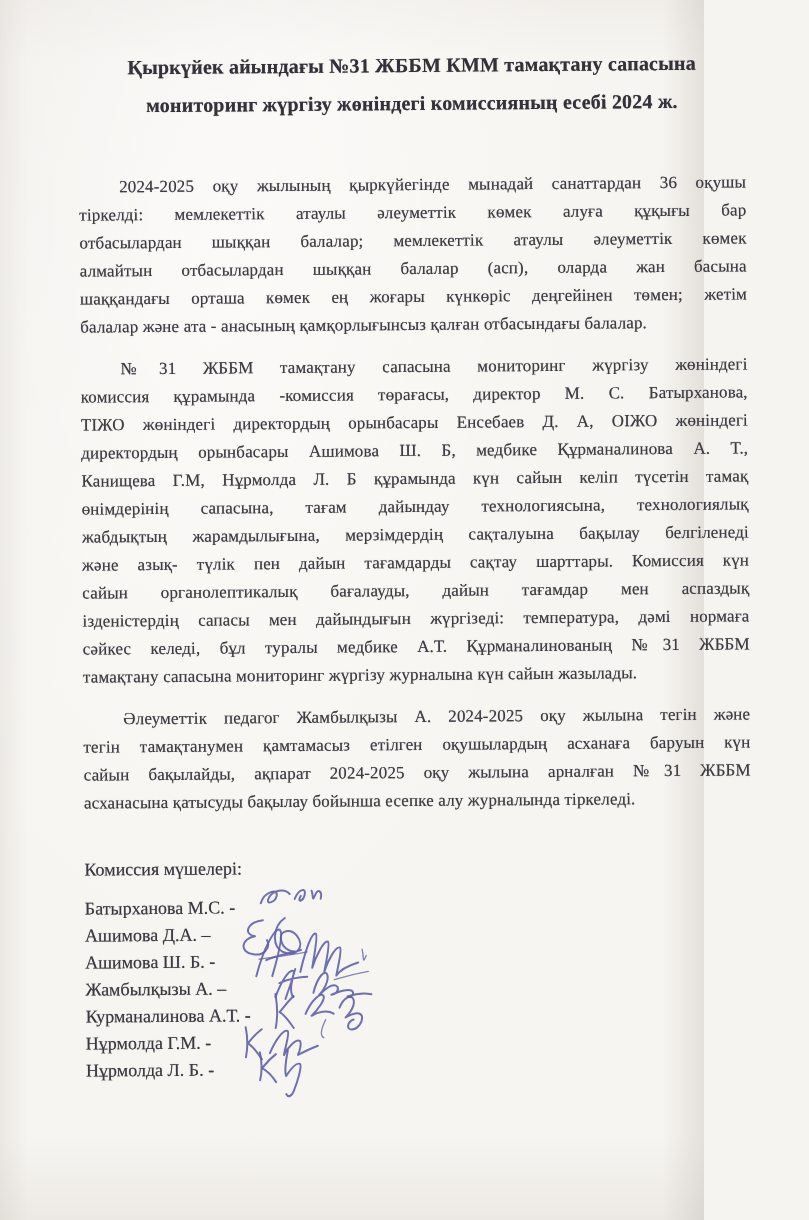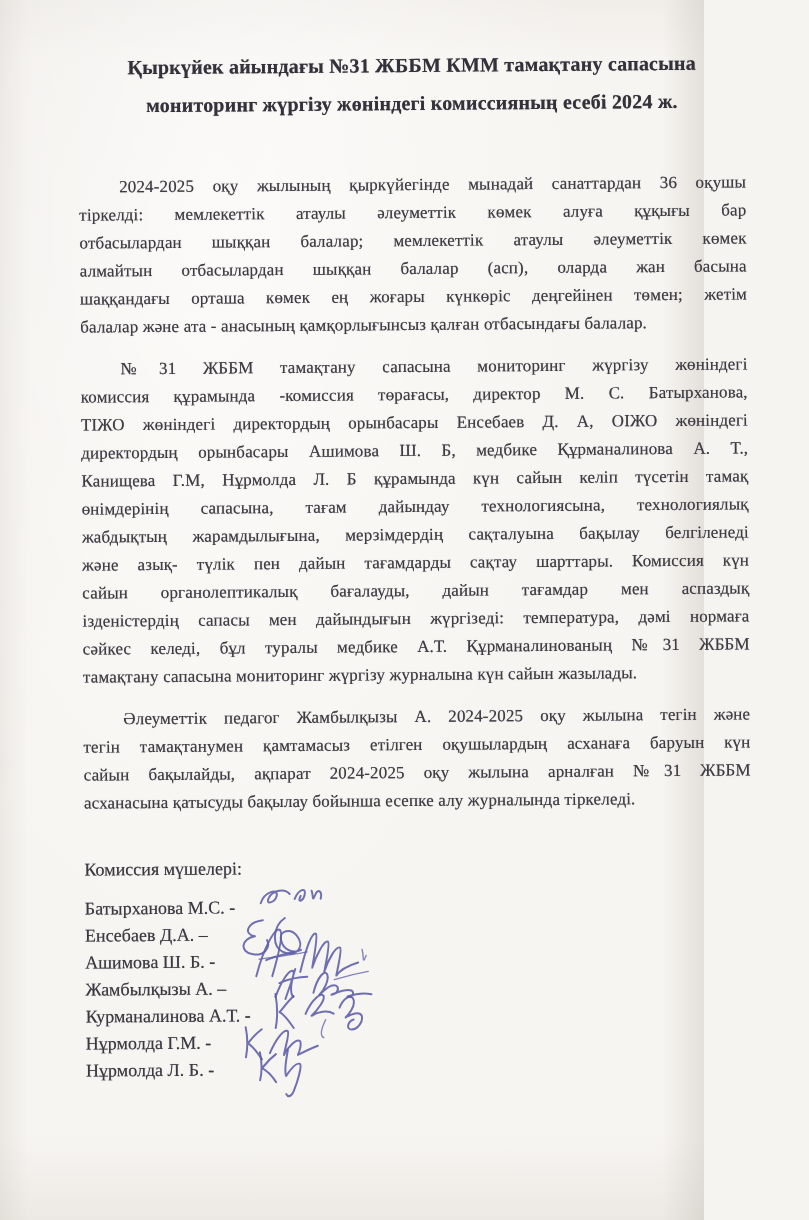--- a/index.html
+++ b/index.html
@@ -97,21 +97,21 @@
     <div class="members">
 
       <div class="member-row">
         <span class="member-name">Батырханова М.С. -</span>
         <svg class="sig" style="left:170px;top:-12px;" width="84" height="32" viewBox="0 0 84 32">
           <path d="M6,21 C10,9 24,6 22,14 C20,21 10,23 14,16 C18,8 30,6 35,12 M40,17 C44,7 52,5 50,13 C48,20 42,21 46,14 M57,9 C59,15 57,21 61,12 C63,7 68,9 66,17"></path>
         </svg>
       </div>
 
       <div class="member-row">
-        <span class="member-name">Енсебаев Д.А. –</span>
+        <span class="member-name">Ашимова Д.А. –</span>
         <svg class="sig" style="left:148px;top:-8px;" width="90" height="50" viewBox="0 0 90 50">
           <path d="M30,7 C14,9 10,21 22,23 C8,25 6,39 20,41 C30,43 38,35 34,27 M52,5 C40,13 38,33 50,39 C64,45 72,33 64,23 C58,15 46,17 48,27 C50,37 60,41 68,37"></path>
           <path class="thin" d="M26,46 C40,44 58,42 74,39"></path>
         </svg>
       </div>
 
       <div class="member-row">
         <span class="member-name">Ашимова Ш. Б. -</span>
         <svg class="sig" style="left:155px;top:-30px;" width="150" height="70" viewBox="0 0 150 70">
           <path d="M16,58 C24,28 36,8 40,12 C44,16 38,38 32,58 M26,42 C34,38 46,36 54,34"></path>

